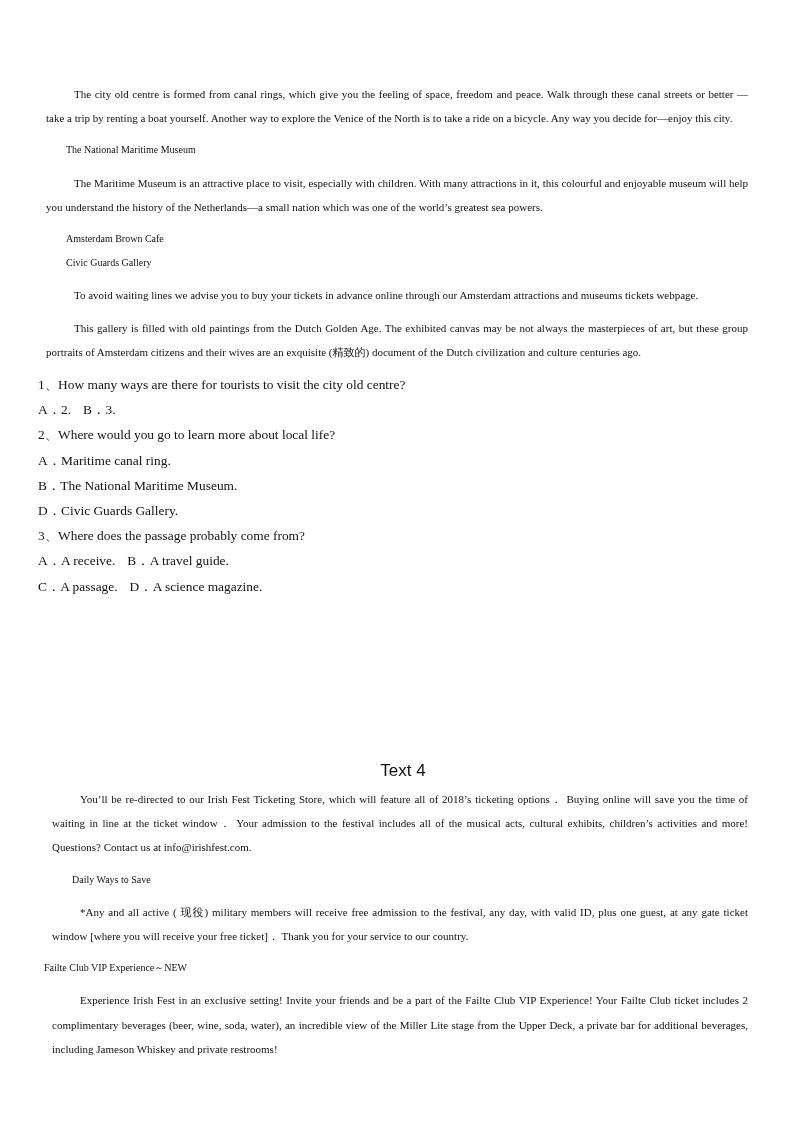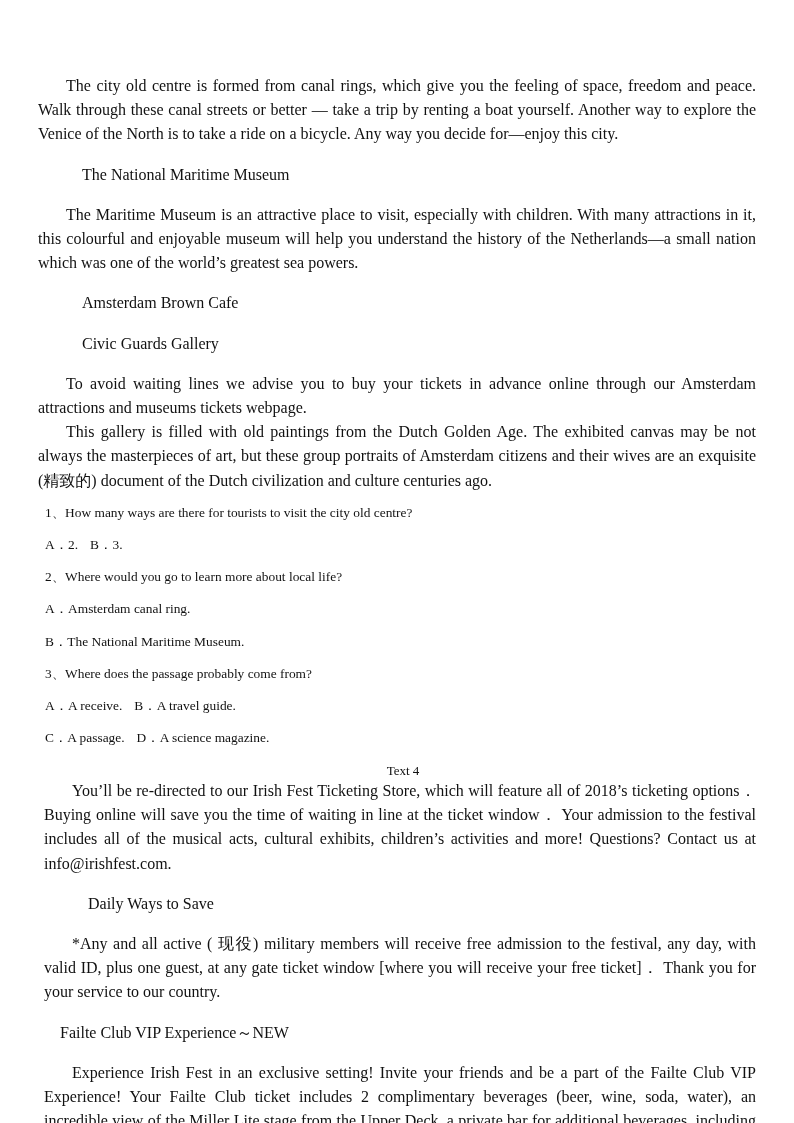--- a/index.html
+++ b/index.html
@@ -1,25 +1,25 @@
 <!DOCTYPE html>
 <html><head>
   <meta charset="utf-8">
   <style>
     html, body { margin: 0; padding: 0; background: #ffffff; }
     body { width: 794px; height: 1123px; position: relative; overflow: hidden;
            font-family: "Liberation Serif", "DejaVu Serif", serif; color: #111; }
     .page { position: absolute; left: 38px; top: 74px; width: 718px; }
-    .line { font-size: 16px; line-height: 24.2px; white-space: nowrap; margin: 16px; }
-    .para { font-size: 16px; line-height: 24.2px; margin: 0; text-align: justify; text-align-last: left; font-family: Liberation Serif, serif; }
+    .line { font-size: 10px; line-height: 24.2px; white-space: nowrap; margin: 0; }
+    .para { font-size: 11px; line-height: 24.2px; margin: 8px; text-align: justify; text-align-last: left; font-family: Liberation Serif, serif; }
     .indent { text-indent: 28px; }
     .heading-ind { padding-left: 28px; }
-    .opt { font-size: 13.4px; line-height: 25.2px; margin: 7px; white-space: nowrap; }
+    .opt { font-size: 13.4px; line-height: 25.2px; margin: 0; white-space: nowrap; }
     .gap { display: inline-block; width: 12px; }
-    .text4-title { font-family: Liberation Serif, serif; font-size: 13px;
+    .text4-title { font-family: Liberation Sans, sans-serif; font-size: 17px;
                    text-align: center; line-height: 17px; margin: 0; width: 718px; }
     .sec4 { position: absolute; left: 44px; top: 762px; width: 712px; }
     .sec4 .para { line-height: 24.2px; }
   </style>
 </head>
 <body>
 
 <div class="page">
   <p class="para indent">The city old centre is formed from canal rings, which give you the feeling of space, freedom and peace. Walk through these canal streets or better — take a trip by renting a boat yourself. Another way to explore the Venice of the North is to take a ride on a bicycle. Any way you decide for—enjoy this city.</p>
 
@@ -35,22 +35,23 @@
 
   <div>
     <p class="opt">1、How many ways are there for tourists to visit the city old centre?</p>
     <p class="opt">
       <span>A．2.</span><span class="gap"></span><span>B．3.</span>
     </p>
   </div>
 
   <div>
     <p class="opt">2、Where would you go to learn more about local life?</p>
-    <p class="opt">A．Amsterdam canal ring.</p>
+    <p class="opt">A．Maritime canal ring.</p>
     <p class="opt">B．The National Maritime Museum.</p>
+    <p class="opt">D．Civic Guards Gallery.</p>
   </div>
 
   <div>
     <p class="opt">3、Where does the passage probably come from?</p>
     <p class="opt">
       <span>A．A receive.</span><span class="gap"></span><span>B．A travel guide.</span>
     </p>
     <p class="opt">
       <span>C．A passage.</span><span class="gap"></span><span>D．A science magazine.</span>
     </p>

